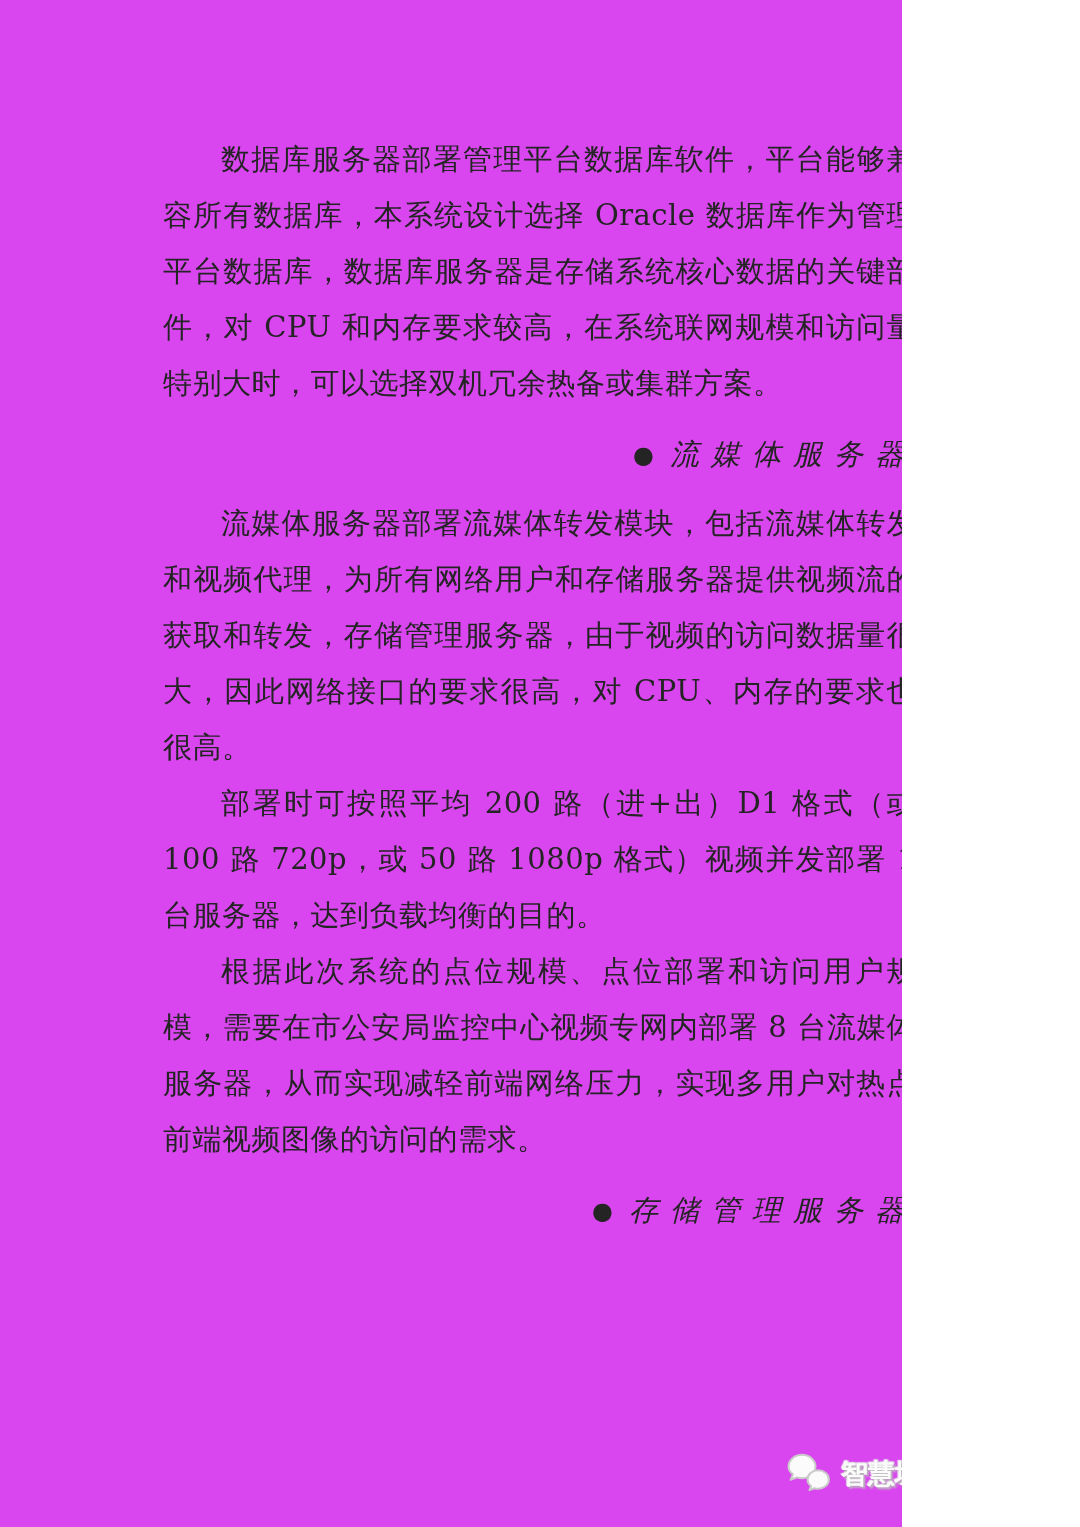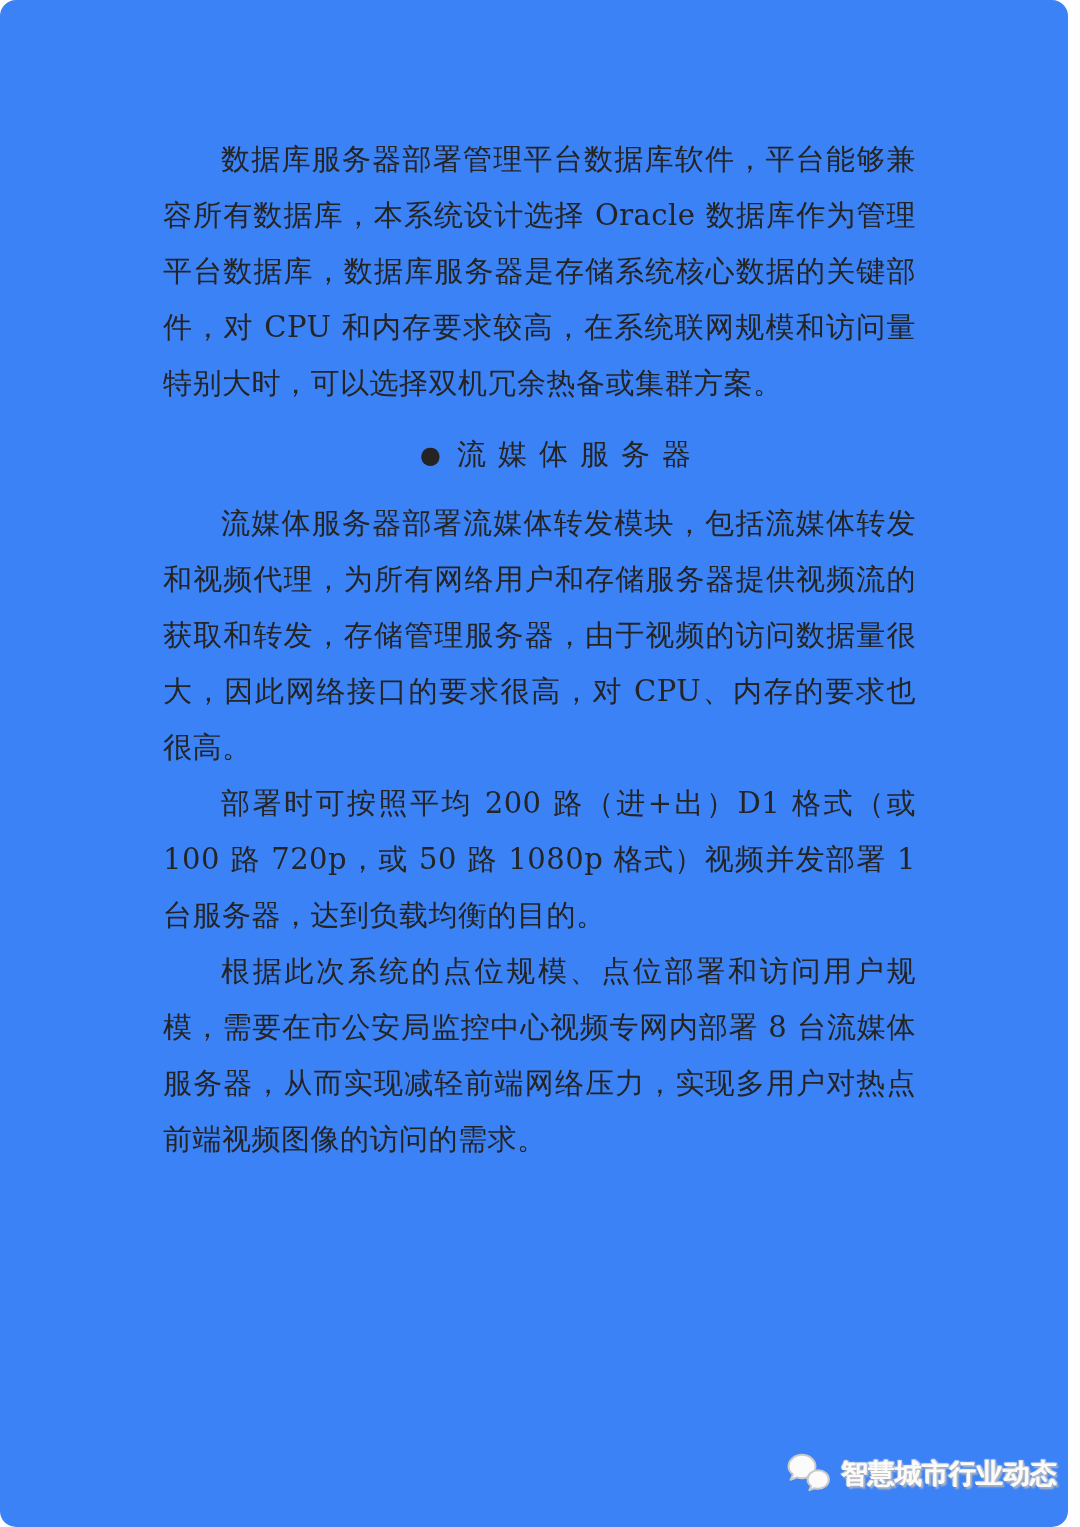--- a/index.html
+++ b/index.html
@@ -1,45 +1,45 @@
 <!DOCTYPE html>
 <html><head>
 <meta charset="utf-8">
 <style>
   html, body { margin: 0; padding: 0; background: #ffffff; }
   .page {
     position: relative;
-    width: 1068px;
+    width: 902px;
     height: 1527px;
-    background: #3b82f6;
+    background: #d946ef;
     overflow: hidden;
     font-family: "DejaVu Serif", "Liberation Serif", serif;
-    border-radius: 16px;
   }
   .doc {
     position: absolute;
     left: 163px;
     top: 131px;
     width: 753px;
     font-size: 29px;
     line-height: 56px;
     color: #242424;
     text-align: justify;
     text-justify: inter-character;
     letter-spacing: 0.5px;
   }
   .para {
     margin: 0;
     text-indent: 2em;
   }
   .bullet-line {
     margin: 15px 0 12px 44px;
-    text-align: center;
+    text-align: right;
     text-indent: 0;
     white-space: nowrap;
+    font-style: italic;
   }
   .bullet-mark {
     display: inline-block;
     font-size: 24px;
     margin-right: 16px;
     vertical-align: 1px;
     letter-spacing: 0;
   }
   .bullet-label {
     letter-spacing: 12px;
@@ -75,20 +75,23 @@
     <div class="bullet-line">
       <span class="bullet-mark">●</span><span class="bullet-label">流媒体服务器</span>
     </div>
 
     <p class="para">流媒体服务器部署流媒体转发模块，包括流媒体转发和视频代理，为所有网络用户和存储服务器提供视频流的获取和转发，存储管理服务器，由于视频的访问数据量很大，因此网络接口的要求很高，对 CPU、内存的要求也很高。</p>
 
     <p class="para">部署时可按照平均 200 路（进+出）D1 格式（或 100 路 720p，或 50 路 1080p 格式）视频并发部署 1 台服务器，达到负载均衡的目的。</p>
 
     <p class="para">根据此次系统的点位规模、点位部署和访问用户规模，需要在市公安局监控中心视频专网内部署 8 台流媒体服务器，从而实现减轻前端网络压力，实现多用户对热点前端视频图像的访问的需求。</p>
 
+    <div class="bullet-line">
+      <span class="bullet-mark">●</span><span class="bullet-label">存储管理服务器</span>
+    </div>
 
 
   </div>
 
   <div class="watermark">
     <span class="wm-icon">
       <svg width="46" height="44" viewBox="0 0 46 44" xmlns="http://www.w3.org/2000/svg">
         <path d="M2.5 14.5 C2.5 8.0 8.6 2.8 16.0 2.8 C23.4 2.8 29.5 8.0 29.5 14.5
                  C29.5 21.0 23.4 26.2 16.0 26.2 C14.2 26.2 12.5 25.9 11.0 25.4
                  L4.6 27.8 L6.9 22.3 C4.2 20.3 2.5 17.6 2.5 14.5 Z" fill="#fbfbfb" stroke="#c9c9c9" stroke-width="2" stroke-linejoin="round"></path>

